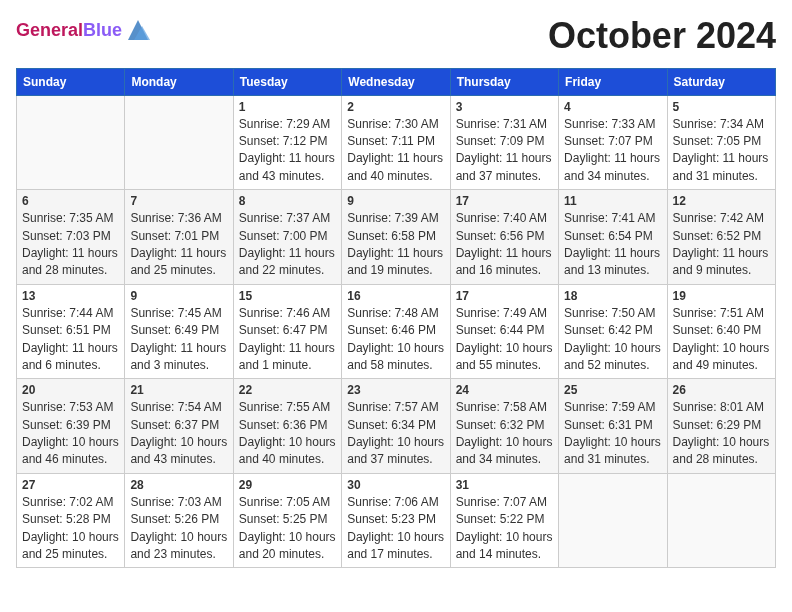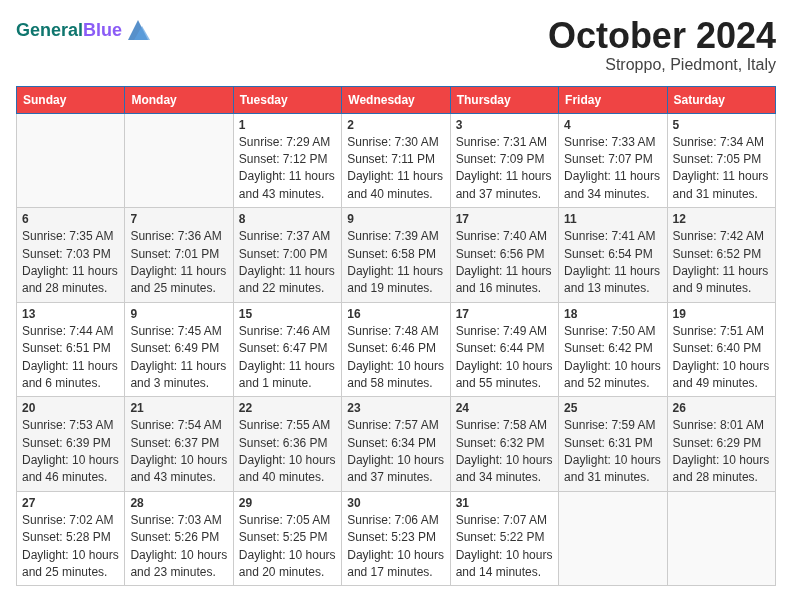--- a/index.html
+++ b/index.html
@@ -16,21 +16,21 @@
       align-items: flex-start;
       margin-bottom: 12px;
     }
     .logo {
       display: flex;
       align-items: center;
     }
     .logo-text-general {
       font-size: 18px;
       font-weight: bold;
-      color: #0f766e;
+      color: #be185d;
     }
     .logo-text-blue {
       font-size: 18px;
       font-weight: bold;
       color: #8b5cf6;
     }
     .logo-icon {
       width: 28px;
       height: 28px;
       margin-left: 2px;
@@ -48,21 +48,21 @@
     .location {
       font-size: 16px;
       color: #444;
     }
     .calendar {
       width: 100%;
       border-collapse: collapse;
       font-size: 11px;
     }
     .calendar th {
-      background: #ef4444;
+      background: #1d4ed8;
       color: #fff;
       text-align: left;
       padding: 6px 6px;
       font-size: 12px;
       border: 1px solid #2a6cb1;
     }
     .calendar td {
       vertical-align: top;
       border: 1px solid #ccc;
       padding: 4px 5px;
@@ -97,21 +97,20 @@
     <div>
       <span class="logo-text-general">General</span><span class="logo-text-blue">Blue</span>
     </div>
     <svg class="logo-icon" viewBox="0 0 28 28" xmlns="http://www.w3.org/2000/svg">
       <polygon points="4,24 14,4 24,24" fill="#3a7cc1" opacity="0.85"></polygon>
       <polygon points="10,24 18,10 26,24" fill="#5ba0e0" opacity="0.7"></polygon>
     </svg>
   </div>
   <div class="title-block">
     <div class="month-title">October 2024</div>
-    <div class="location">Stroppo, Piedmont, Italy</div>
   </div>
 </div>
 
 <table class="calendar">
   <thead>
     <tr>
     <th>Sunday</th>
         <th>Monday</th>
         <th>Tuesday</th>
         <th>Wednesday</th>

